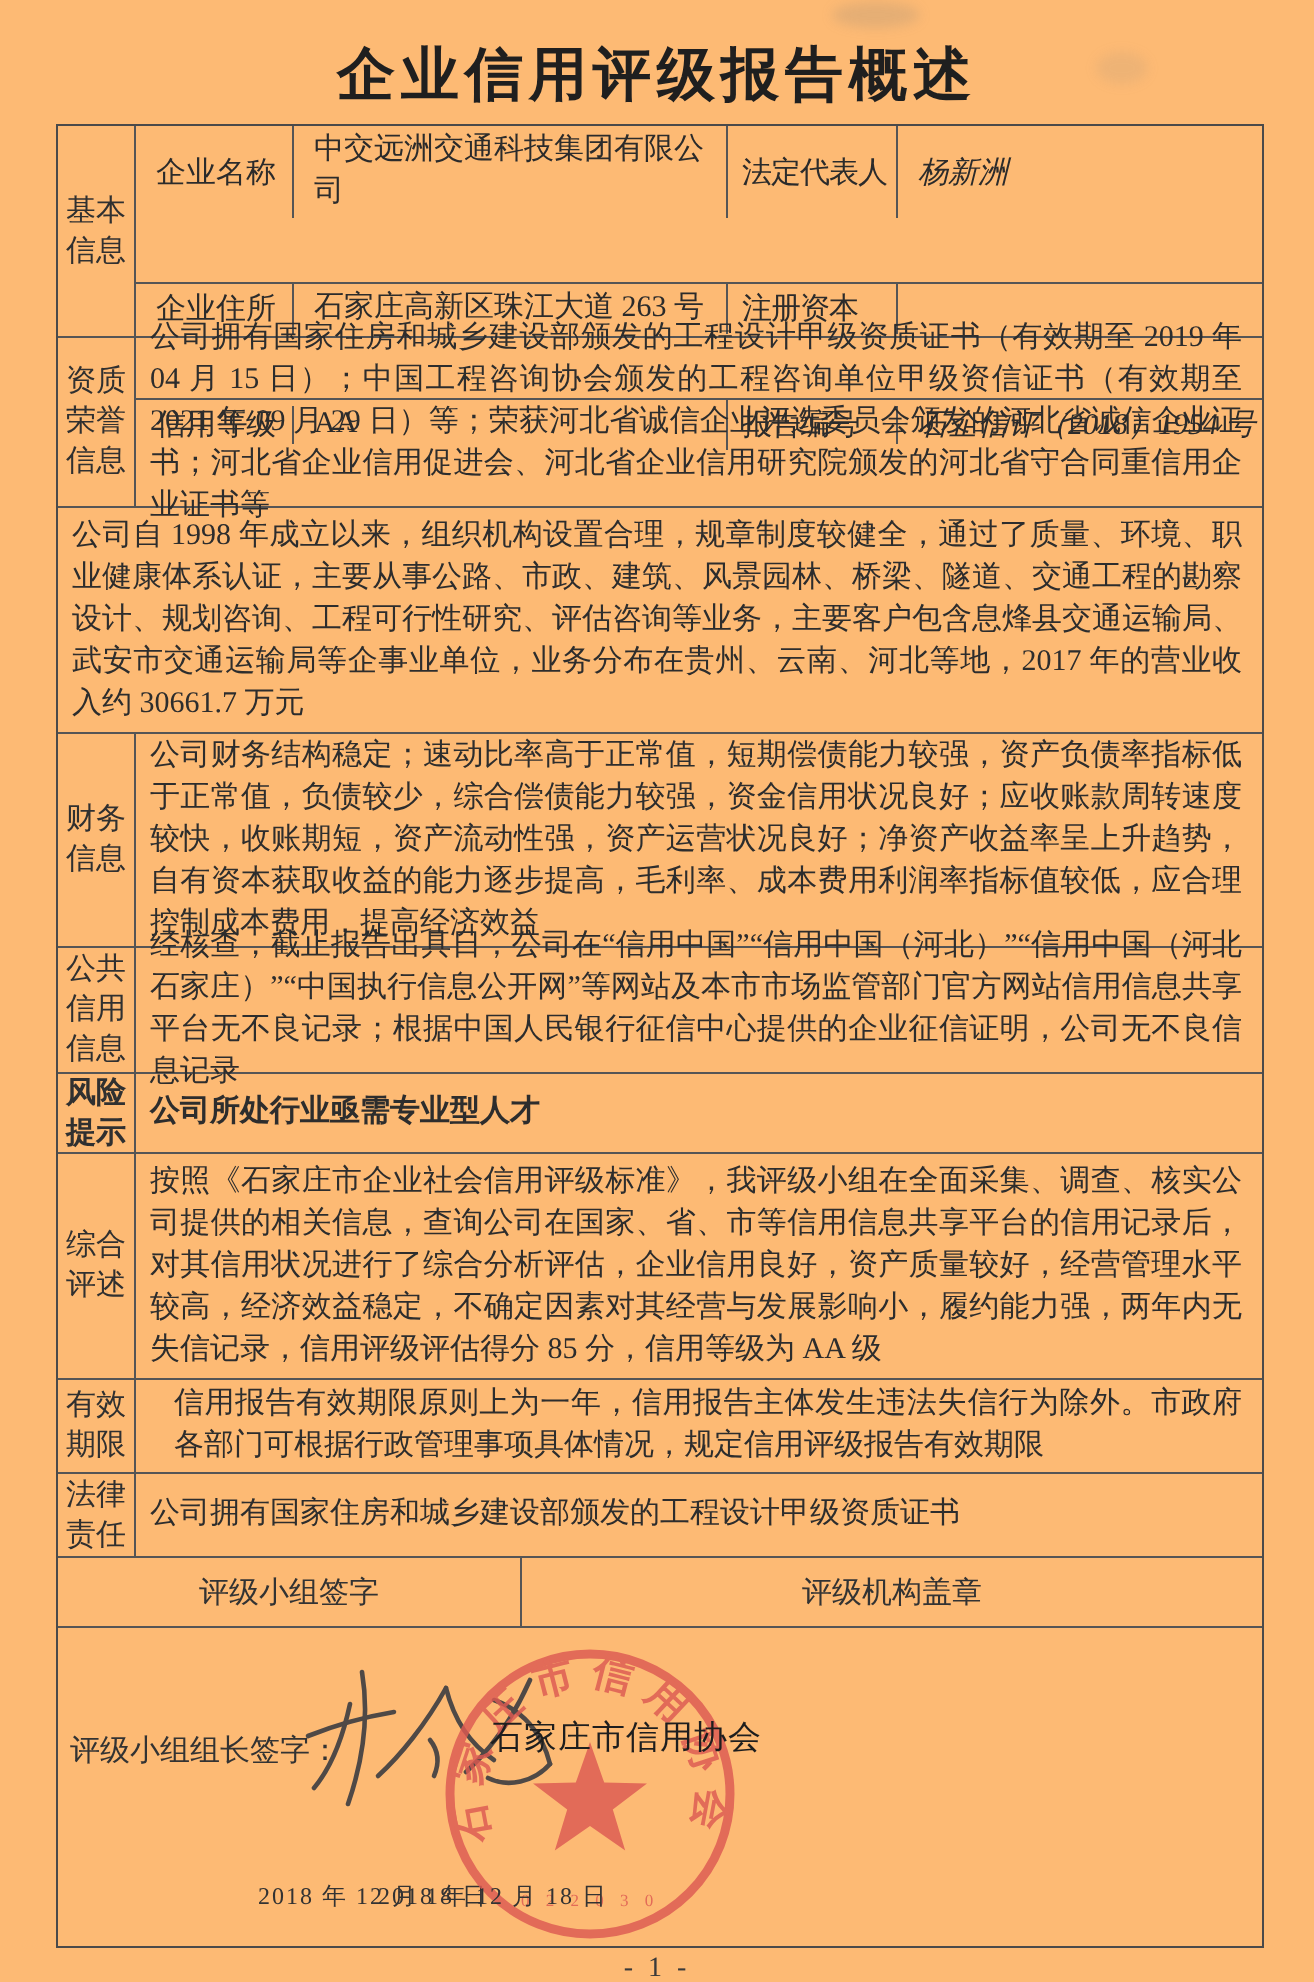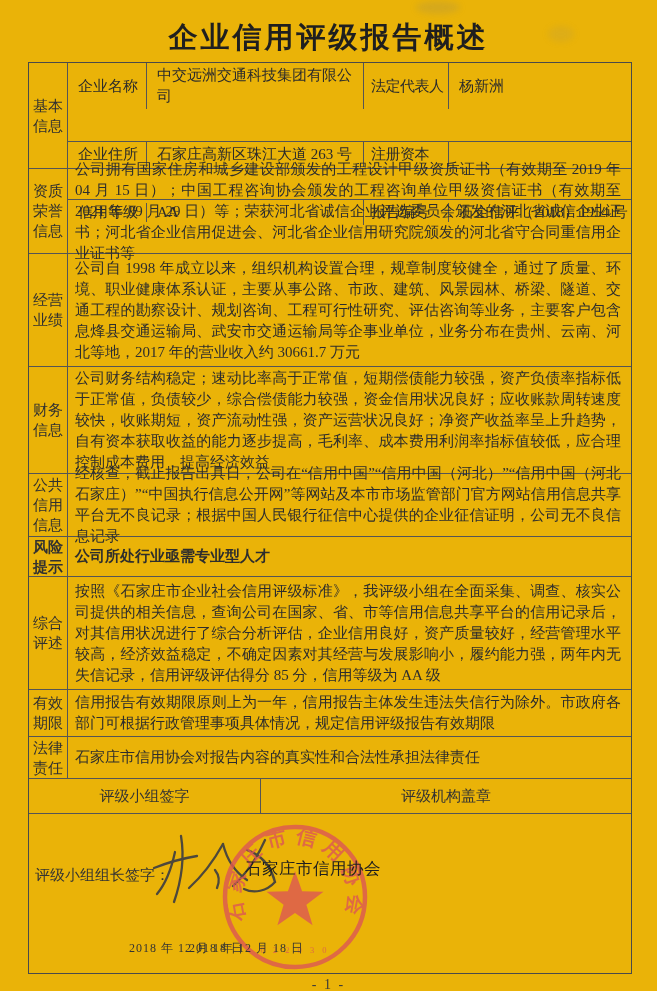--- a/index.html
+++ b/index.html
@@ -1,17 +1,17 @@
 <!DOCTYPE html>
 <html><head>
 <meta charset="utf-8">
 <style>
   html,body{margin:0;padding:0;background:#ffffff;}
   .page{
-    position:relative;width:657px;height:991px;background:#eab308;overflow:hidden;
+    position:relative;width:657px;height:991px;background:#fdba74;overflow:hidden;
     font-family:"Liberation Serif","DejaVu Serif",serif;color:#2b2b2b;
   }
   .title{
     position:absolute;top:18px;left:0;width:657px;text-align:center;
     font-size:29px;font-weight:bold;letter-spacing:3px;color:#1f1f1f;
   }
   .smudge{position:absolute;border-radius:50%;filter:blur(3px);pointer-events:none;}
   .smudge1{left:416px;top:1px;width:44px;height:13px;background:rgba(120,120,120,.18);}
   .smudge2{left:548px;top:26px;width:26px;height:16px;background:rgba(130,130,130,.12);}
 
@@ -27,28 +27,28 @@
     display:flex;align-items:center;justify-content:center;text-align:center;
     line-height:20px;padding:2px;color:#303030;flex-shrink:0;
   }
   .cellA .lbl{width:32px;word-break:break-all;}
   .stack{flex:1;display:flex;flex-direction:column;gap:32px;}
   .srow{display:flex;box-sizing:border-box;}
   .srow + .srow{border-top:1px solid #555;}
   .cB{width:79px;box-sizing:border-box;border-right:1px solid #555;display:flex;align-items:center;padding-left:10px;flex-shrink:0;}
   .cC{width:217px;box-sizing:border-box;border-right:1px solid #555;display:flex;align-items:center;padding:2px 8px 2px 10px;line-height:21px;flex-shrink:0;}
   .cD{width:85px;box-sizing:border-box;border-right:1px solid #555;display:flex;align-items:center;padding-left:7px;flex-shrink:0;letter-spacing:-0.5px;}
-  .cE{flex:1;display:flex;align-items:center;padding-left:10px;}
+  .cE{flex:1;display:flex;align-items:center;padding-left:10px;font-style:italic;}
   .h48{height:48px;} .h28{height:28px;} .h29{height:29px;align-items:center;}
   .content{
     flex:1;display:flex;align-items:center;box-sizing:border-box;
     padding:3px 10px 3px 7px;line-height:21px;text-align:justify;color:#2d2d2d;
   }
   .g105{height:105px;} .s85{height:85px;} .s113{height:113px;} .s107{height:107px;}
-  .s63{height:63px;} .s40{height:40px;font-weight:bold;} .s47{height:47px;} .s42{height:42px;}
+  .s63{height:63px;} .s40{height:40px;font-weight:bold;} .s47{height:47px;gap:12px;} .s42{height:42px;}
   .sighead{height:35px;} .sigbody{height:160px;flex-direction:column;}
   .sigL{width:232px;box-sizing:border-box;border-right:1px solid #555;position:relative;flex-shrink:0;}
   .sigR{flex:1;position:relative;}
   .sighead .sigL,.sighead .sigR{display:flex;align-items:center;justify-content:center;color:#333;}
   .leader-label{position:absolute;left:6px;top:52px;font-size:15px;white-space:nowrap;color:#333;}
   .sign-svg{position:absolute;left:118px;top:14px;overflow:visible;}
   .date{position:absolute;font-size:12px;letter-spacing:1px;color:#333;white-space:nowrap;}
   .dateL{right:16px;top:126px;}
   .dateR{left:160px;top:126px;z-index:5;}
   .stamp{position:absolute;left:186px;top:3px;z-index:2;}
@@ -94,23 +94,20 @@
       </div>
     </div>
 
     <div class="trow s85">
       <div class="cellA">
           <span class="lbl">资质荣誉信息</span>
         </div>
       <div class="content">公司拥有国家住房和城乡建设部颁发的工程设计甲级资质证书（有效期至 2019 年 04 月 15 日）；中国工程咨询协会颁发的工程咨询单位甲级资信证书（有效期至 2021 年 09 月 29 日）等；荣获河北省诚信企业评选委员会颁发的河北省诚信企业证书；河北省企业信用促进会、河北省企业信用研究院颁发的河北省守合同重信用企业证书等</div>
     </div>
     <div class="trow s113">
-      <div class="cellA">
-          <span class="lbl">经营业绩</span>
-        </div>
       <div class="content">公司自 1998 年成立以来，组织机构设置合理，规章制度较健全，通过了质量、环境、职业健康体系认证，主要从事公路、市政、建筑、风景园林、桥梁、隧道、交通工程的勘察设计、规划咨询、工程可行性研究、评估咨询等业务，主要客户包含息烽县交通运输局、武安市交通运输局等企事业单位，业务分布在贵州、云南、河北等地，2017 年的营业收入约 30661.7 万元</div>
     </div>
     <div class="trow s107">
       <div class="cellA">
           <span class="lbl">财务信息</span>
         </div>
       <div class="content">公司财务结构稳定；速动比率高于正常值，短期偿债能力较强，资产负债率指标低于正常值，负债较少，综合偿债能力较强，资金信用状况良好；应收账款周转速度较快，收账期短，资产流动性强，资产运营状况良好；净资产收益率呈上升趋势，自有资本获取收益的能力逐步提高，毛利率、成本费用利润率指标值较低，应合理控制成本费用，提高经济效益</div>
     </div>
     <div class="trow s63">
       <div class="cellA">
@@ -133,21 +130,21 @@
     <div class="trow s47">
       <div class="cellA">
           <span class="lbl">有效期限</span>
         </div>
       <div class="content">信用报告有效期限原则上为一年，信用报告主体发生违法失信行为除外。市政府各部门可根据行政管理事项具体情况，规定信用评级报告有效期限</div>
     </div>
     <div class="trow s42">
       <div class="cellA">
           <span class="lbl">法律责任</span>
         </div>
-      <div class="content">石家庄市信用协会对报告内容的真实性和合法性承担法律责任</div>
+      <div class="content">公司拥有国家住房和城乡建设部颁发的工程设计甲级资质证书</div>
     </div>
 
     <div class="trow sighead">
       <div class="sigL">评级小组签字</div>
       <div class="sigR">评级机构盖章</div>
     </div>
 
     <div class="trow sigbody">
       <div class="sigL">
         <span class="leader-label">评级小组组长签字：</span>

